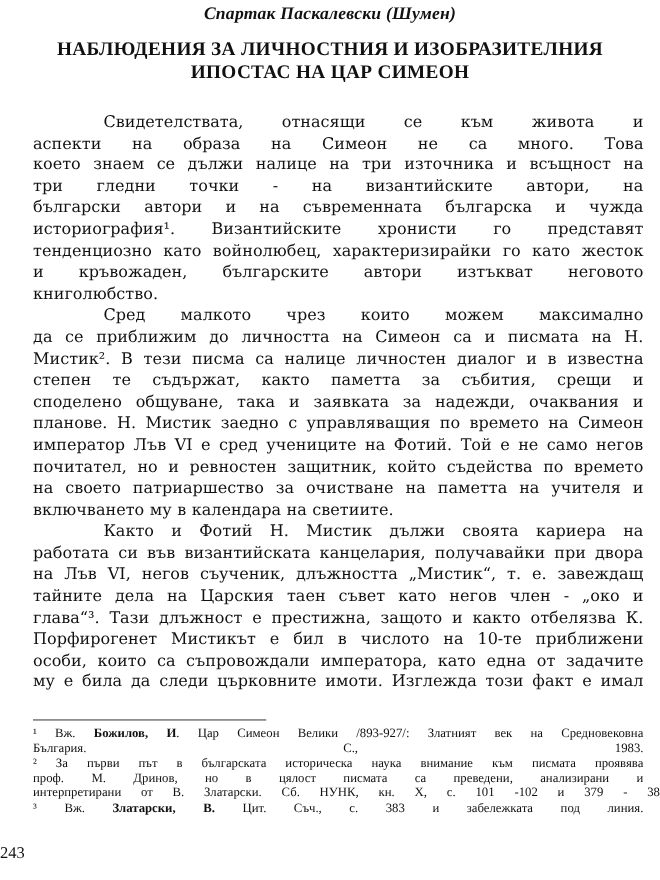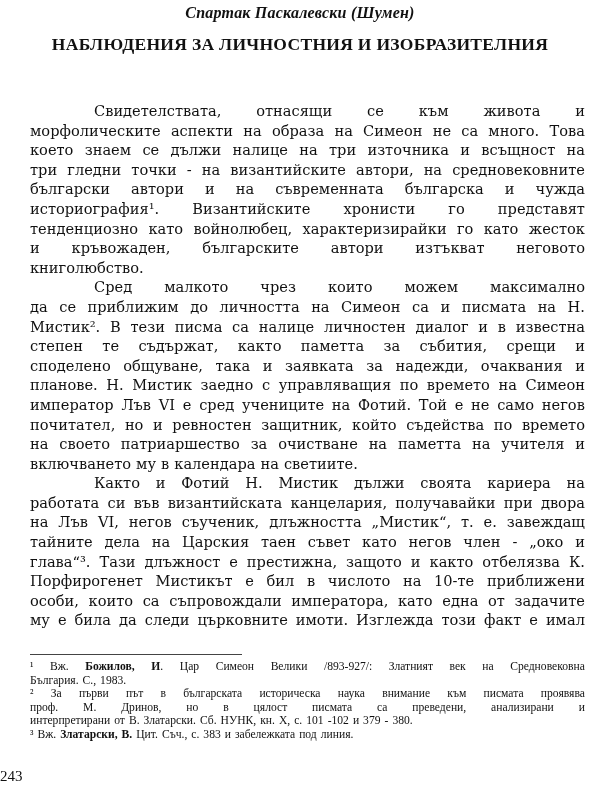--- a/index.html
+++ b/index.html
@@ -28,42 +28,42 @@
   }
   .page-number {
     position: absolute; left: 0; top: 768px; width: 600px; text-align: left;
     font-family: "Liberation Serif", serif; font-size: 15px;
   }
   
   .jl { display: flex; justify-content: space-between; white-space: nowrap; height: 19.6px; }
   .jl.last { justify-content: flex-start; gap: 5px; }
   .jl.indent { padding-left: 64px; }
   .fl { display: flex; justify-content: space-between; white-space: nowrap; height: 13.6px; }
-  .fl.last { justify-content: flex-start; gap: 4px; }
+  .fl.last { justify-content: space-between; gap: 18px; }
 </style>
 </head>
 <body>
 
 <div class="page">
   <div class="author">Спартак Паскалевски (Шумен)</div>
   <div class="title">
     <div>НАБЛЮДЕНИЯ ЗА ЛИЧНОСТНИЯ И ИЗОБРАЗИТЕЛНИЯ</div>
+    <div>ИПОСТАС НА ЦАР  СИМЕОН</div>
   </div>
 
   <div class="body" id="body">
       <div class="jl indent">
         <span>Свидетелствата,</span>
         <span>отнасящи</span>
         <span>се</span>
         <span>към</span>
         <span>живота</span>
         <span>и</span>
       </div>
       <div class="jl">
-        <span>морфолическите</span>
         <span>аспекти</span>
         <span>на</span>
         <span>образа</span>
         <span>на</span>
         <span>Симеон</span>
         <span>не</span>
         <span>са</span>
         <span>много.</span>
         <span>Това</span>
       </div>
@@ -82,21 +82,20 @@
       </div>
       <div class="jl">
         <span>три</span>
         <span>гледни</span>
         <span>точки</span>
         <span>-</span>
         <span>на</span>
         <span>византийските</span>
         <span>автори,</span>
         <span>на</span>
-        <span>средновековните</span>
       </div>
       <div class="jl">
         <span>български</span>
         <span>автори</span>
         <span>и</span>
         <span>на</span>
         <span>съвременната</span>
         <span>българска</span>
         <span>и</span>
         <span>чужда</span>

